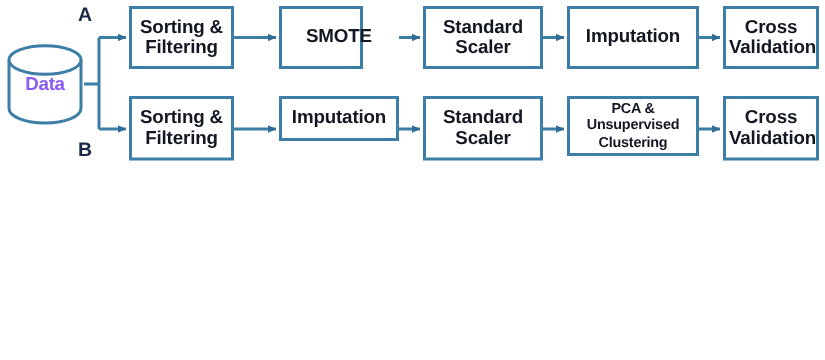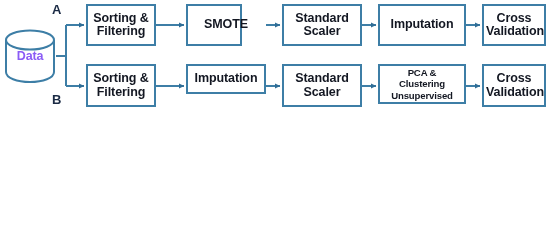--- a/index.html
+++ b/index.html
@@ -179,22 +179,22 @@
   <div class="node" style="left:282px; top:64px; width:80px; height:43px;">
     <div class="lines">
       <span>Standard</span>
       <span>Scaler</span>
     </div>
   </div>
 
   <div class="node small" style="left:378px; top:64px; width:88px; height:40px;">
     <div class="lines">
       <span>PCA &amp;</span>
+      <span>Unsupervised</span>
       <span>Clustering</span>
-      <span>Unsupervised</span>
     </div>
   </div>
 
   <div class="node" style="left:482px; top:64px; width:64px; height:43px;">
     <div class="lines">
       <span>Cross</span>
       <span>Validation</span>
     </div>
   </div>
 

